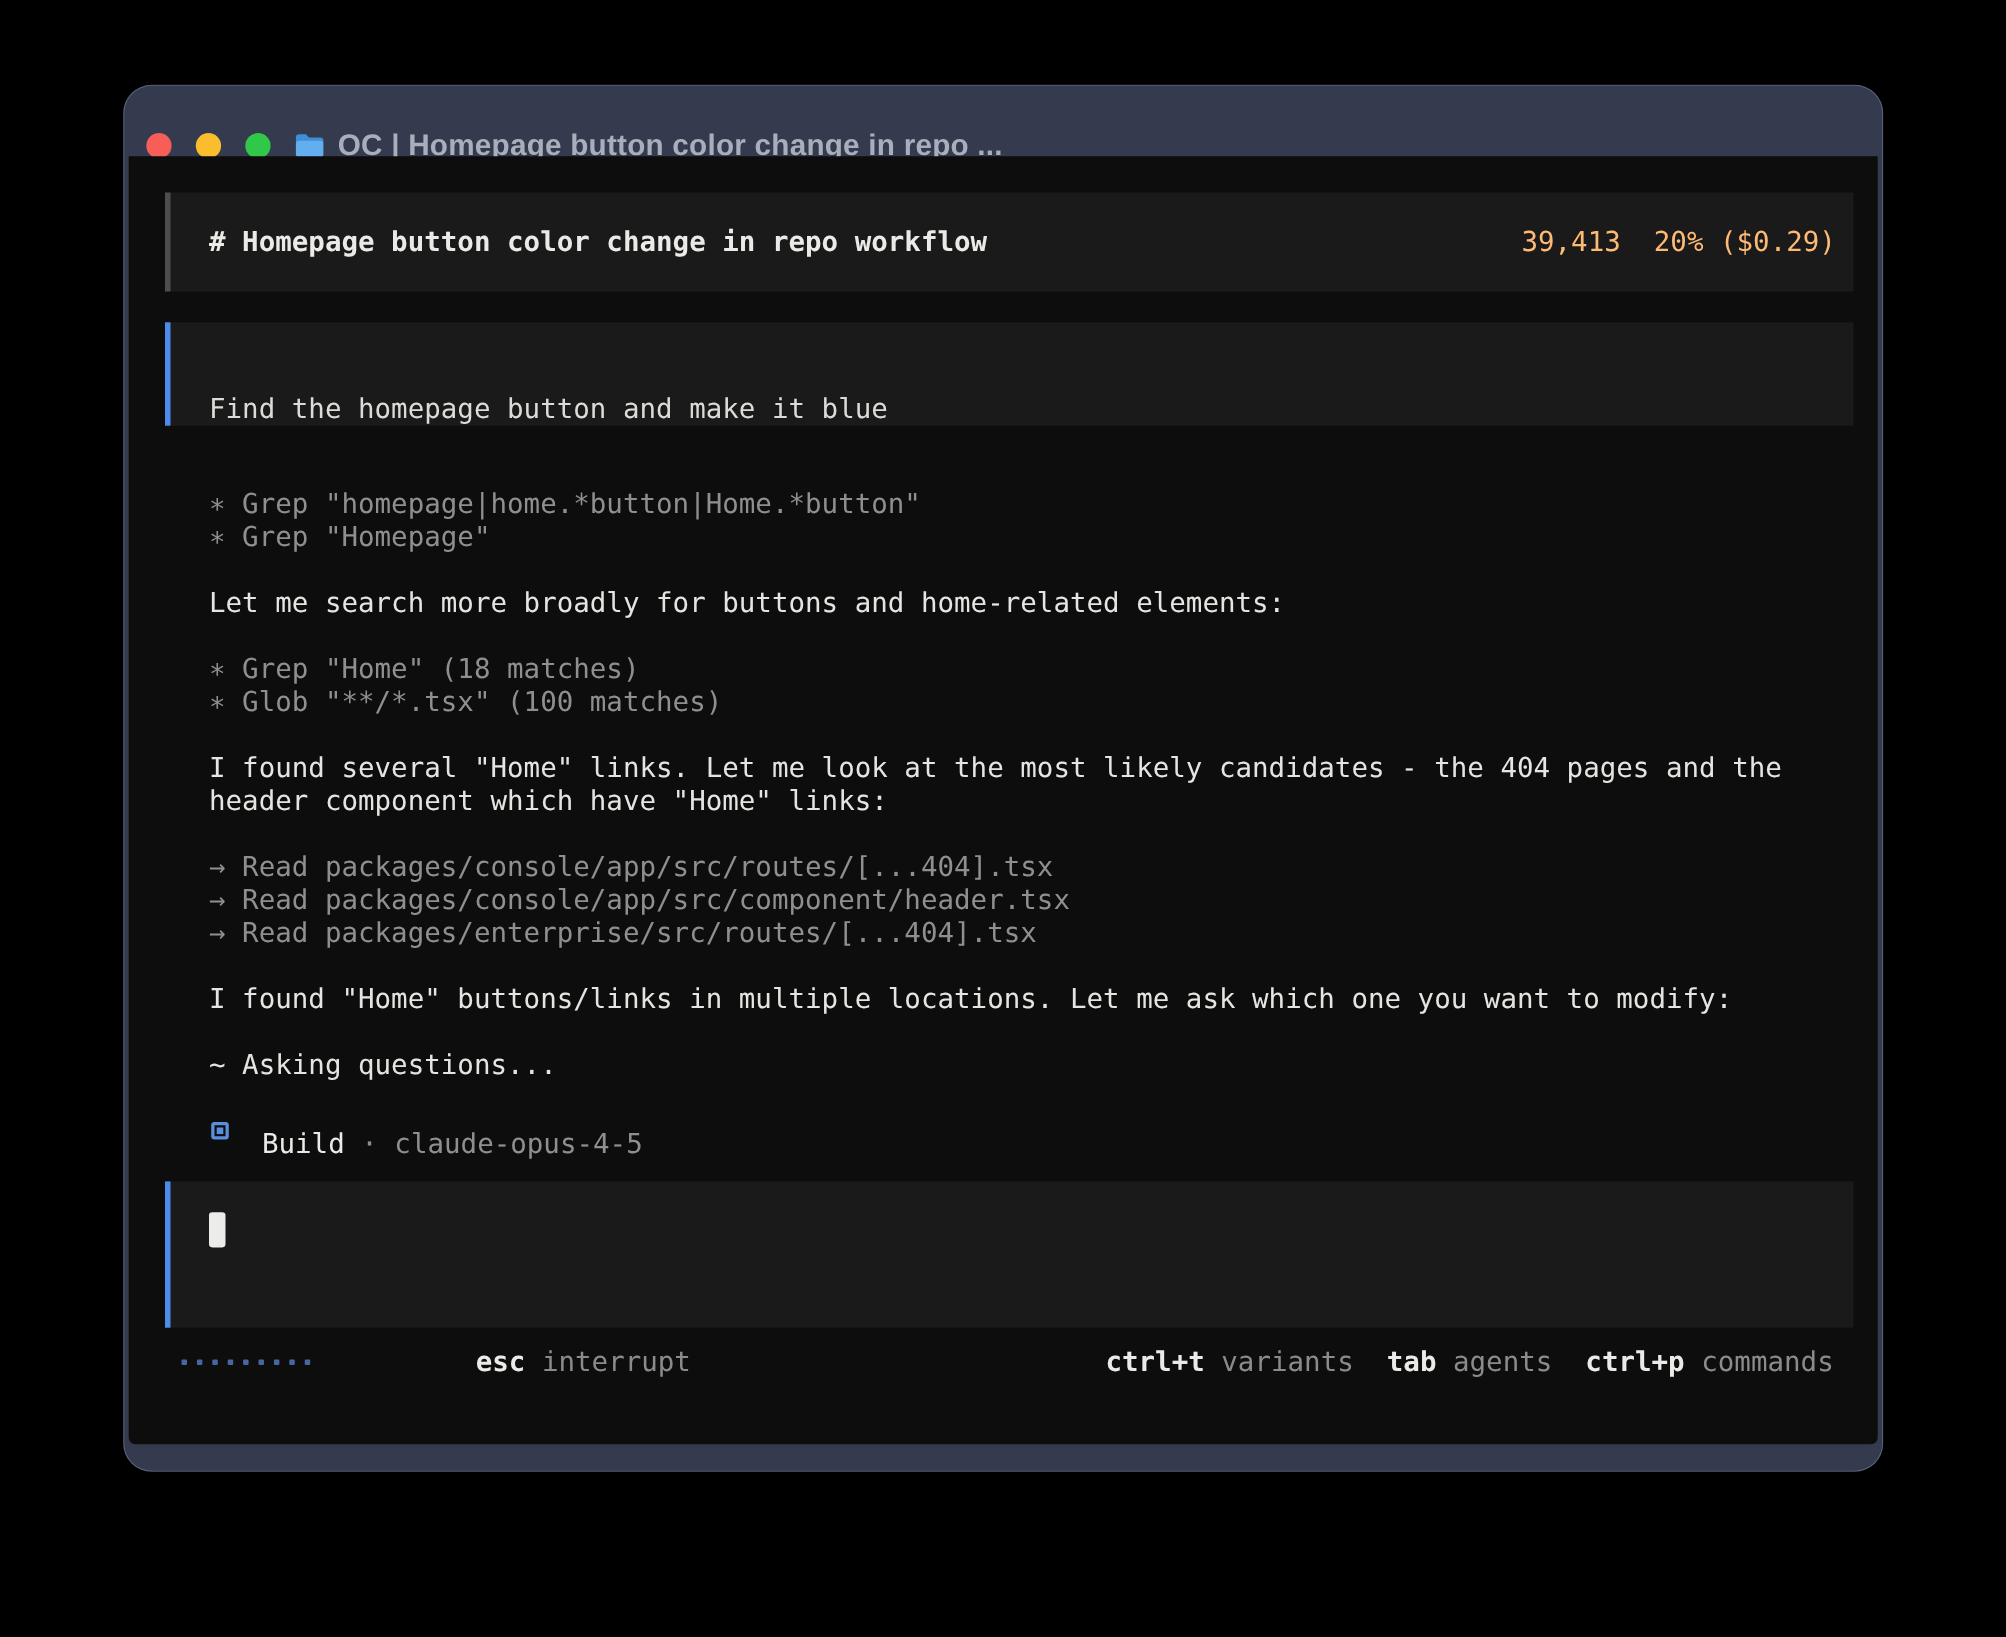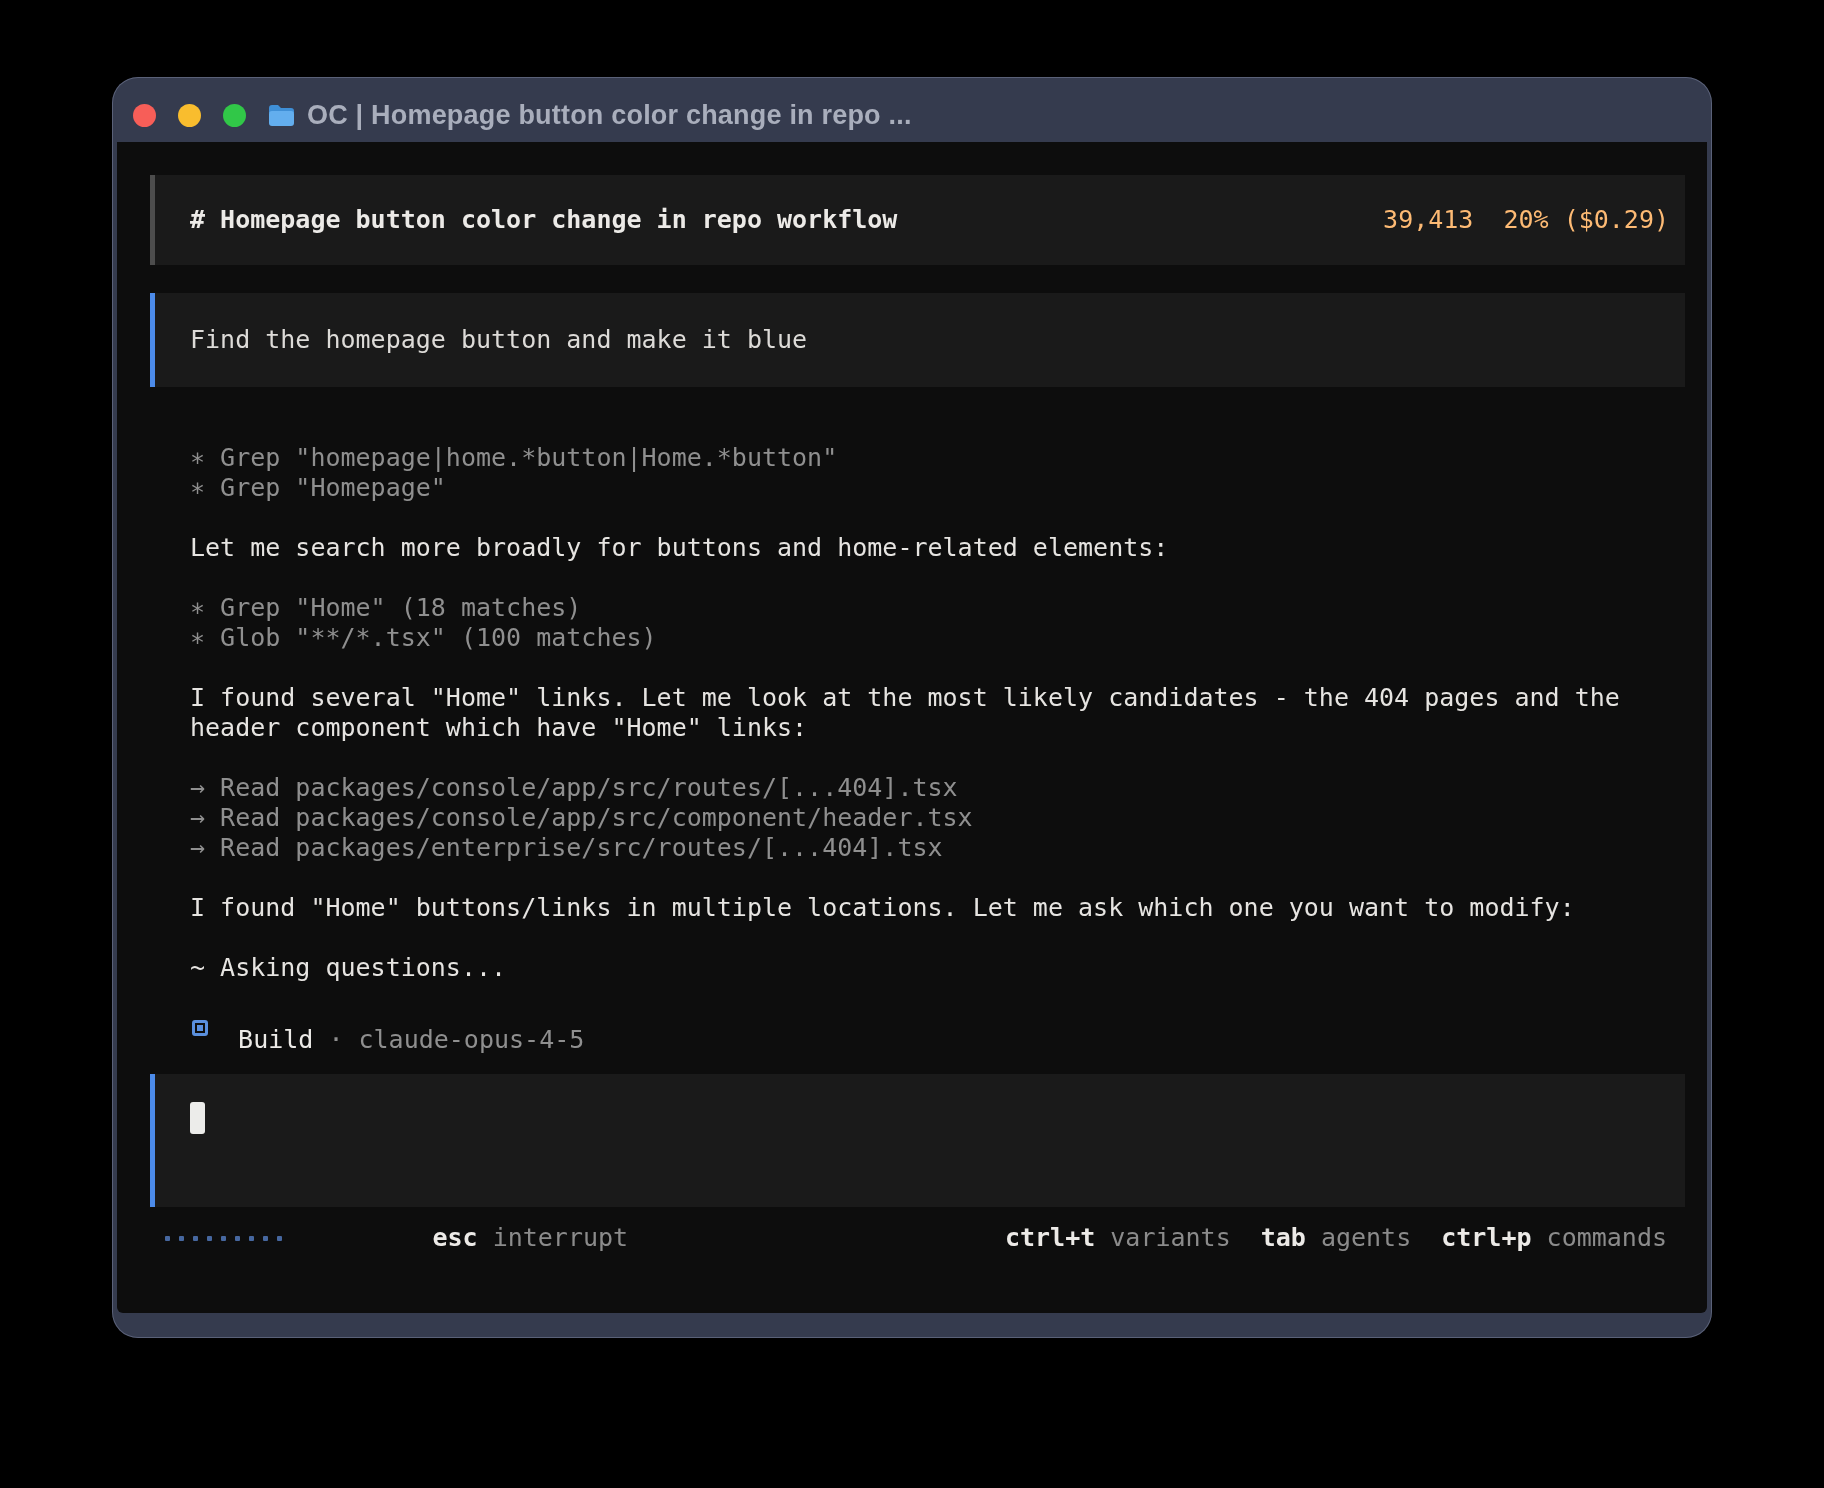--- a/index.html
+++ b/index.html
@@ -5,21 +5,21 @@
   * { margin:0; padding:0; box-sizing:border-box; }
   html,body { width:1824px; height:1488px; background:#000; overflow:hidden; }
   body { font-family:"DejaVu Sans Mono", monospace; }
 
   .window {
     position:absolute; left:112px; top:77px; width:1600px; height:1261px;
     background:#353b4e; border-radius:26px;
     box-shadow: inset 0 0 0 1px rgba(160,170,200,0.35), 0 18px 60px rgba(0,0,0,0.8);
   }
   .titlebar {
-    position:absolute; left:0; top:0; right:0; height:77px;
+    position:absolute; left:0; top:17px; right:0; height:77px;
     display:flex; align-items:center;
   }
   .traffic { display:flex; gap:22px; margin-left:21px; }
   .light { width:23px; height:23px; border-radius:50%; }
   .light.red    { background:#f75e58; }
   .light.yellow { background:#f9bd2e; }
   .light.green  { background:#31c748; }
   .folder-wrap { margin-left:22px; width:27px; height:24px; position:relative; }
   .title-text {
     margin-left:12px; font-family:"Liberation Sans", sans-serif; font-weight:bold;
@@ -39,21 +39,21 @@
     margin-top:33px; height:90px;
     display:flex; align-items:center; justify-content:space-between;
     padding:0 16px 0 35px;
   }
   .session-title { font-weight:bold; color:#eceae7; white-space:pre; }
   .session-stats { color:#fdba74; white-space:pre; display:flex; }
   .session-stats .tokens { margin-right:30px; }
 
   .user-msg {
     margin-top:28px; height:94px; border-left-color:#4c8bea;
-    display:flex; align-items:center; padding:0 16px 0 35px;
+    display:flex; align-items:flex-end; padding:0 16px 0 35px;
     color:#dddbd8; white-space:pre;
   }
 
   .transcript { margin-top:26px; padding-left:40px; }
   .t-line { height:30px; white-space:pre; }
   .t-line.text { color:#e6e4e1; }
   .t-line.tool { color:#8f8f8f; }
   .agent-row { display:flex; align-items:center; }
   .agent-icon {
     width:16px; height:16px; margin:0 0 0 2px;

